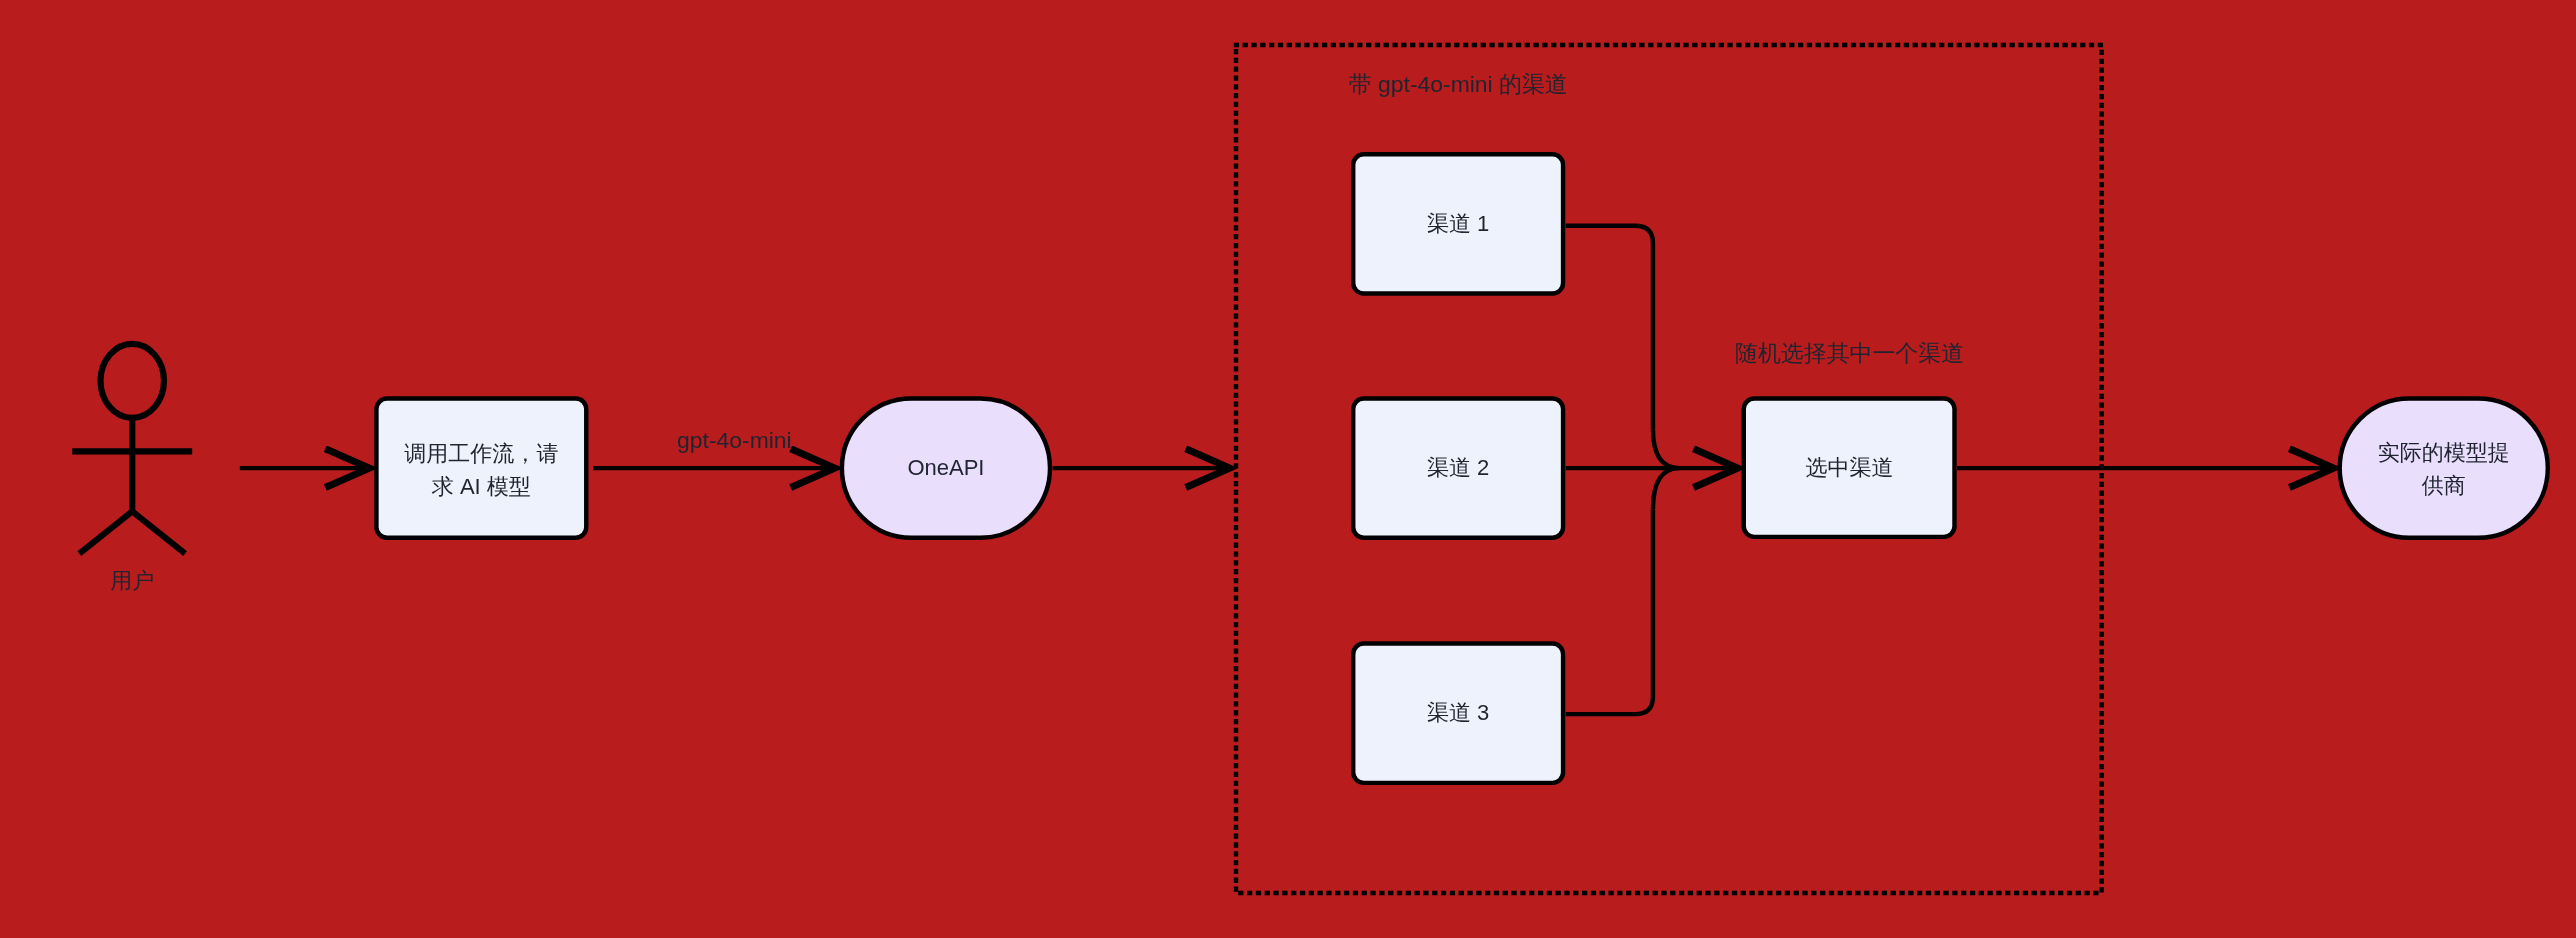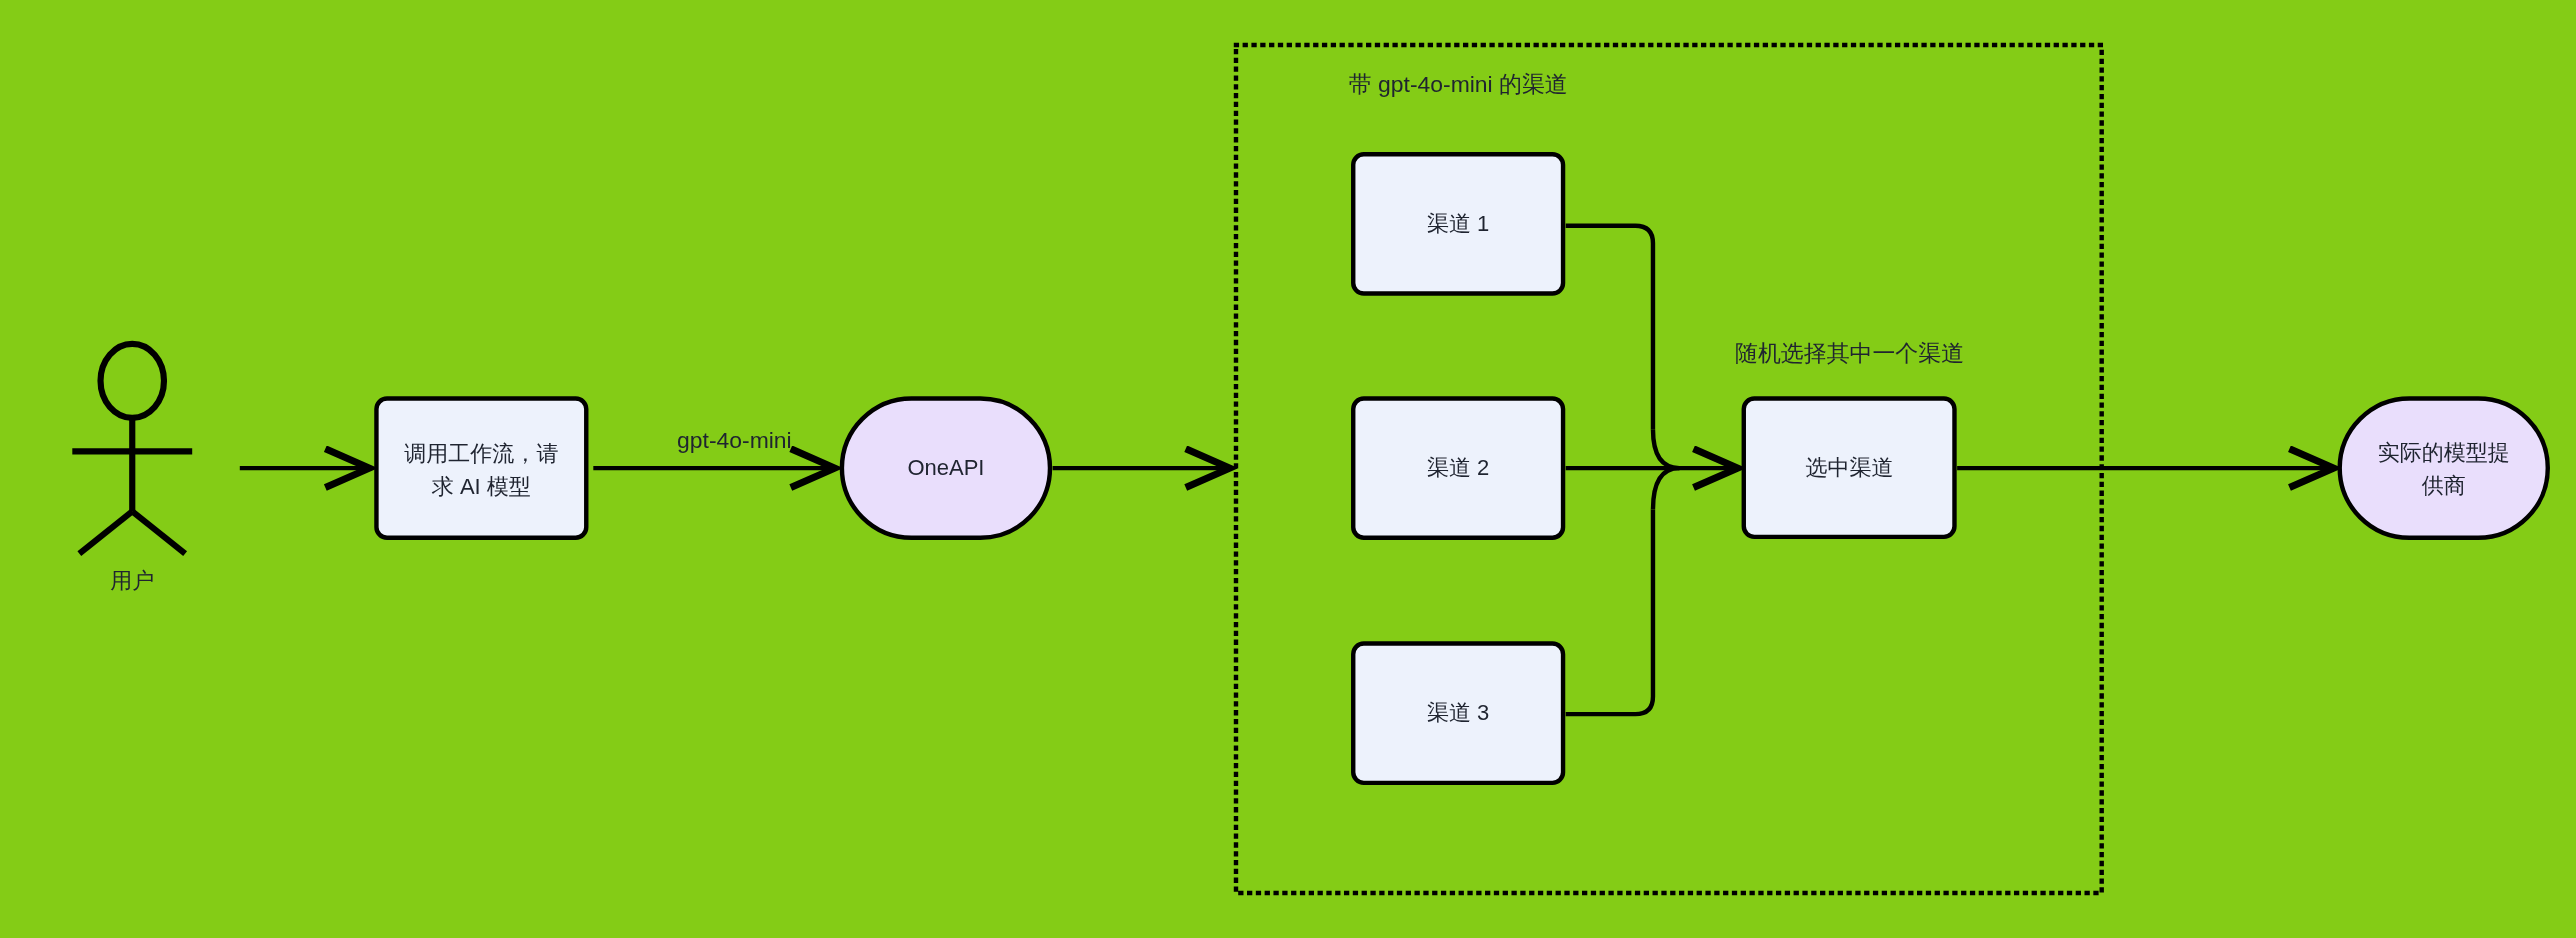--- a/index.html
+++ b/index.html
@@ -10,21 +10,21 @@
   body {
     width: 2576px;
     height: 938px;
     font-family: "Liberation Sans", "DejaVu Sans", sans-serif;
     overflow: hidden;
   }
   #diagram-root {
     position: relative;
     width: 2576px;
     height: 938px;
-    background: #84cc16;
+    background: #b91c1c;
   }
   svg.canvas {
     position: absolute;
     inset: 0;
     width: 2576px;
     height: 938px;
     display: block;
   }
   .node-text {
     font-family: "Liberation Sans", "DejaVu Sans", sans-serif;

